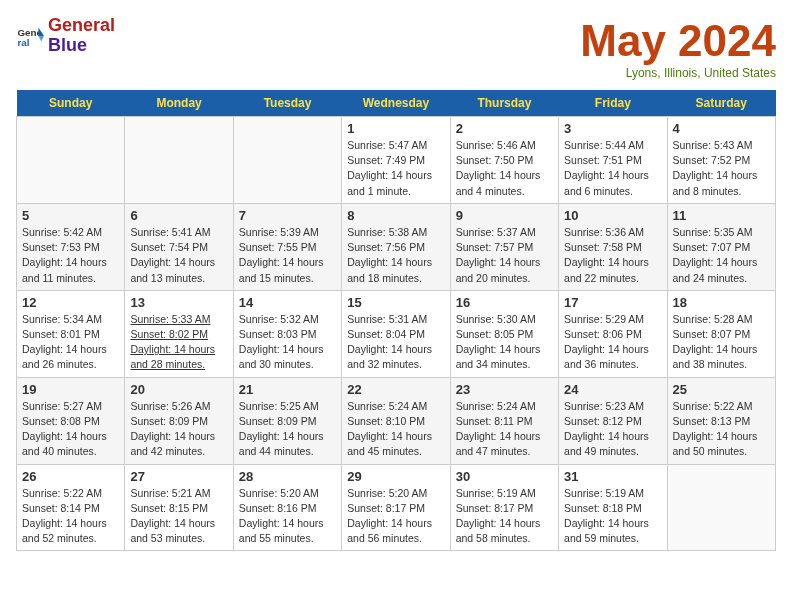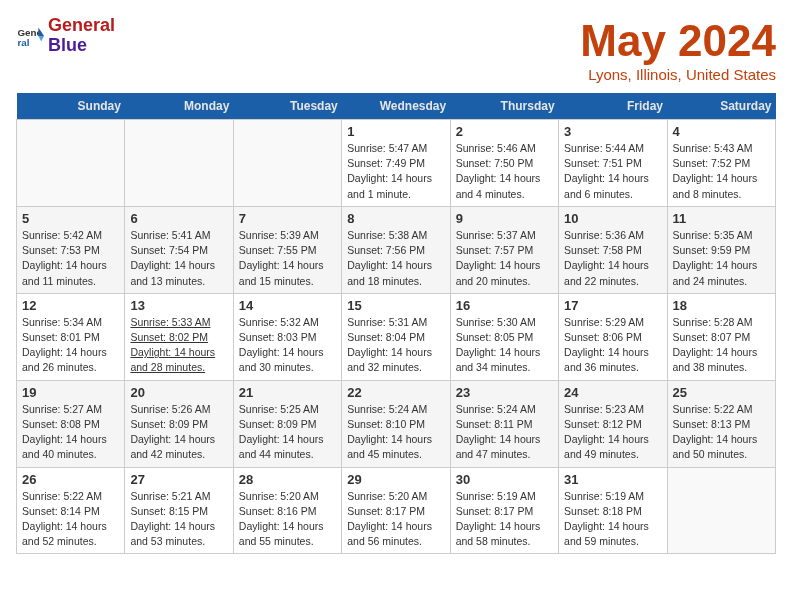--- a/index.html
+++ b/index.html
@@ -32,33 +32,33 @@
       height: 28px;
       margin-right: 4px;
     }
     .title-block { text-align: right; }
     .month-year {
       font-size: 44px;
       font-weight: bold;
       color: #c2410c;
     }
     .location {
-      font-size: 15px;
-      color: #c2410c;
+      font-size: 12px;
+      color: #4d7c0f;
     }
     table {
       width: 100%;
       border-collapse: collapse;
       font-size: 11px;
     }
     thead th {
       background-color: #1a5fa8;
-      color: #e5e5e5;
+      color: #fde047;
       padding: 6px 4px;
-      text-align: right;
+      text-align: center;
       font-size: 12px;
       font-weight: bold;
     }
     tbody td {
       border: 1px solid #ccc;
       vertical-align: top;
       padding: 4px 5px;
       width: calc(100% / 7);
       min-height: 80px;
       height: 80px;
@@ -182,21 +182,21 @@
         </td>
         <td>
           <span class="day-num">10</span>
           <div class="day-info" style="white-space: pre-line;">Sunrise: 5:36 AM
 Sunset: 7:58 PM
 Daylight: 14 hours and 22 minutes.</div>
         </td>
         <td>
           <span class="day-num">11</span>
           <div class="day-info" style="white-space: pre-line;">Sunrise: 5:35 AM
-Sunset: 9:59 PM
+Sunset: 7:07 PM
 Daylight: 14 hours and 24 minutes.</div>
         </td>
       </tr>
       <tr>
         <td>
           <span class="day-num">12</span>
           <div class="day-info" style="white-space: pre-line;">Sunrise: 5:34 AM
 Sunset: 8:01 PM
 Daylight: 14 hours and 26 minutes.</div>
         </td>

